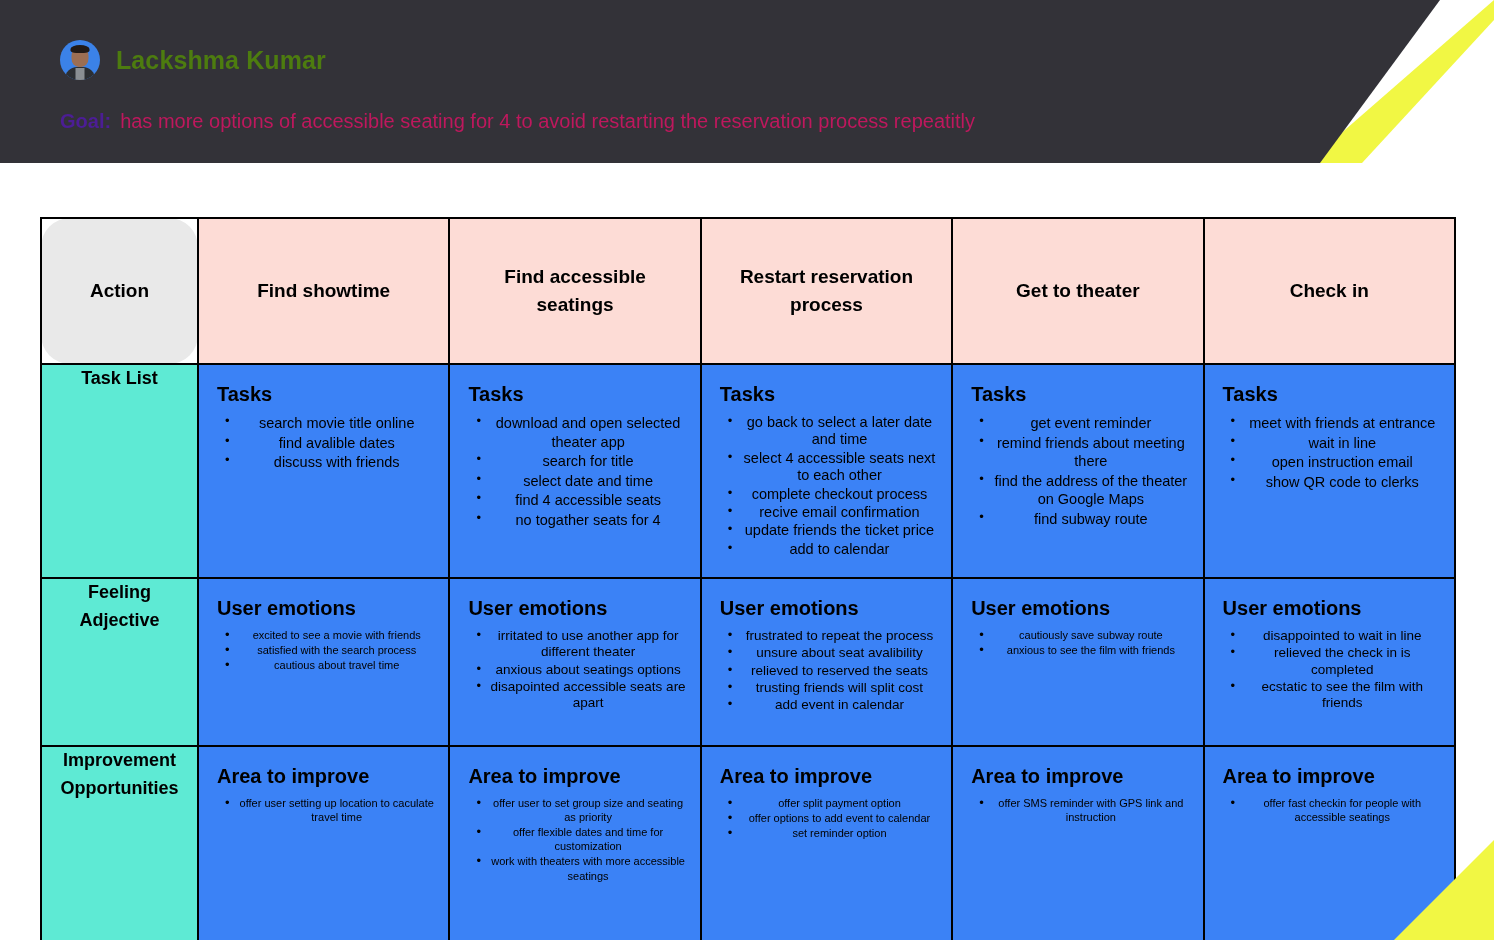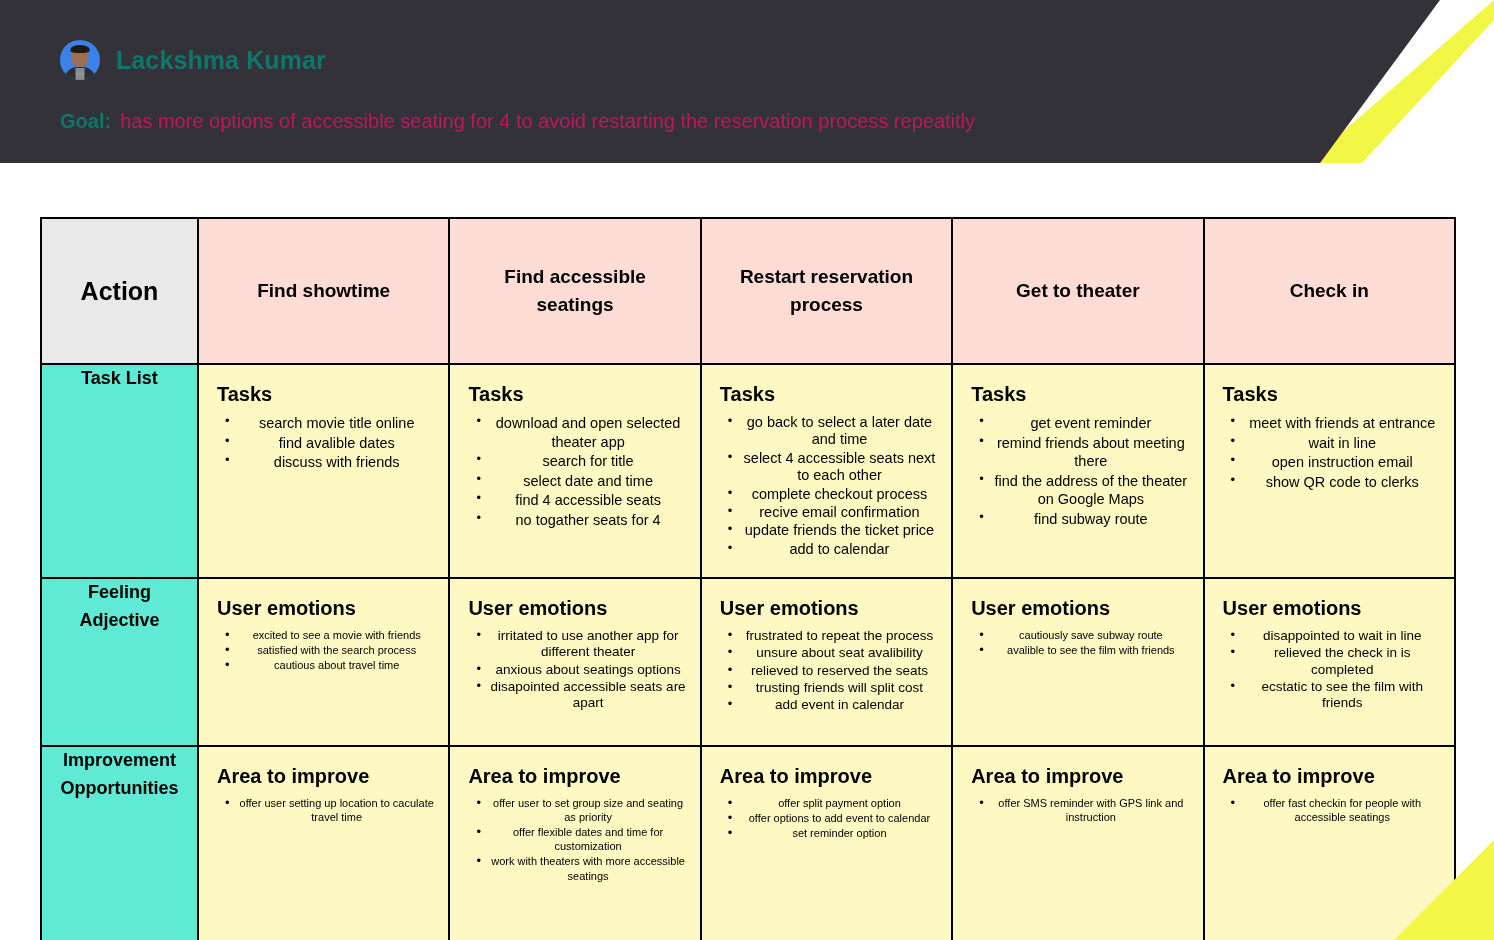--- a/index.html
+++ b/index.html
@@ -98,37 +98,37 @@
     left: 50%;
     bottom: 0px;
     transform: translateX(-50%);
     width: 9px;
     height: 12px;
     background: #8a8f93;
   }
   .persona-name {
     font-size: 25px;
     font-weight: bold;
-    color: #0f766e;
+    color: #4d7c0f;
     letter-spacing: 0.1px;
     white-space: nowrap;
   }
 
   .goal-row {
     position: absolute;
     left: 60px;
     top: 110px;
     display: flex;
     align-items: baseline;
     white-space: nowrap;
   }
   .goal-label {
     font-size: 20px;
     font-weight: bold;
-    color: #0f766e;
+    color: #4c1d95;
   }
   .goal-text {
     font-size: 20px;
     color: #be185d;
     margin-left: 9px;
   }
 
   
   .corner-triangle {
     position: absolute;
@@ -158,22 +158,23 @@
   col.c-stage  { width: 251.4px; }
 
   
   .hdr-row td {
     height: 144px;
     text-align: center;
     vertical-align: middle;
   }
   .hdr-label {
     background: #E9E9E9;
-    font-size: 25px;
-    font-weight: bold;
+    font-size: 19px;
+    font-weight: bold;
+    border-radius: 29px;
   }
   .hdr-stage {
     background: #FDDCD6;
     font-size: 19px;
     font-weight: bold;
     padding: 0 14px !important;
     line-height: 1.45;
   }
 
   
@@ -181,21 +182,21 @@
     background: #5eead4;
     text-align: center;
     vertical-align: middle;
     font-size: 18px;
     font-weight: bold;
     line-height: 1.55;
   }
 
   
   .cell {
-    background: #fef9c3;
+    background: #3b82f6;
     padding: 18px 14px 18px 18px !important;
   }
   .cell-title {
     font-size: 20px;
     font-weight: bold;
     margin-bottom: 9px;
     line-height: 1.1;
   }
   .cell ul {
     margin: 0;
@@ -360,21 +361,21 @@
             <li>relieved to reserved the seats</li>
             <li>trusting friends will split cost</li>
             <li>add event in calendar</li>
           </ul>
     </td>
 
     <td class="cell">
       <div class="cell-title">User emotions</div>
       <ul>
             <li>cautiously save subway route</li>
-            <li>avalible to see the film with friends</li>
+            <li>anxious to see the film with friends</li>
           </ul>
     </td>
 
     <td class="cell">
       <div class="cell-title">User emotions</div>
       <ul class="dense">
             <li>disappointed to wait in line</li>
             <li>relieved the check in is completed</li>
             <li>ecstatic to see the film with friends</li>
           </ul>

